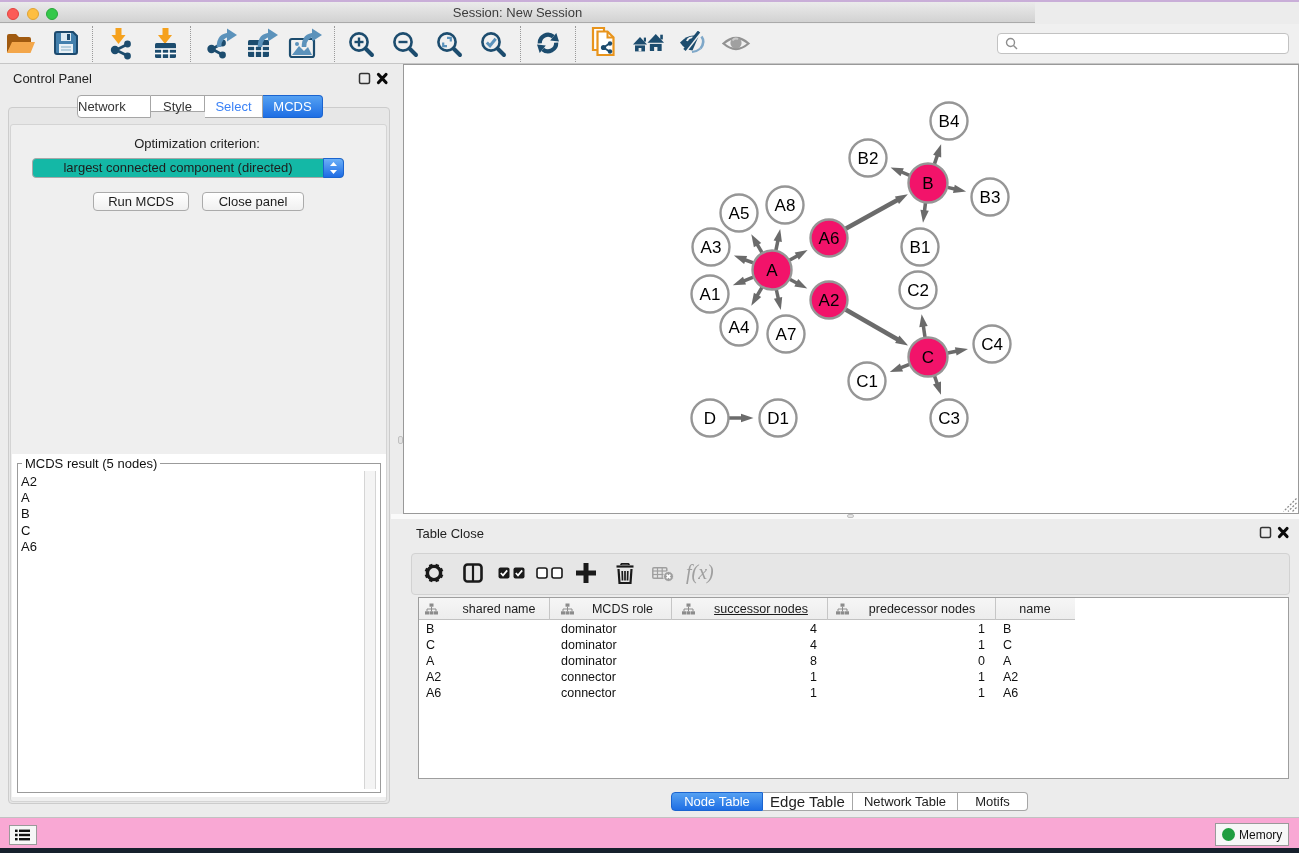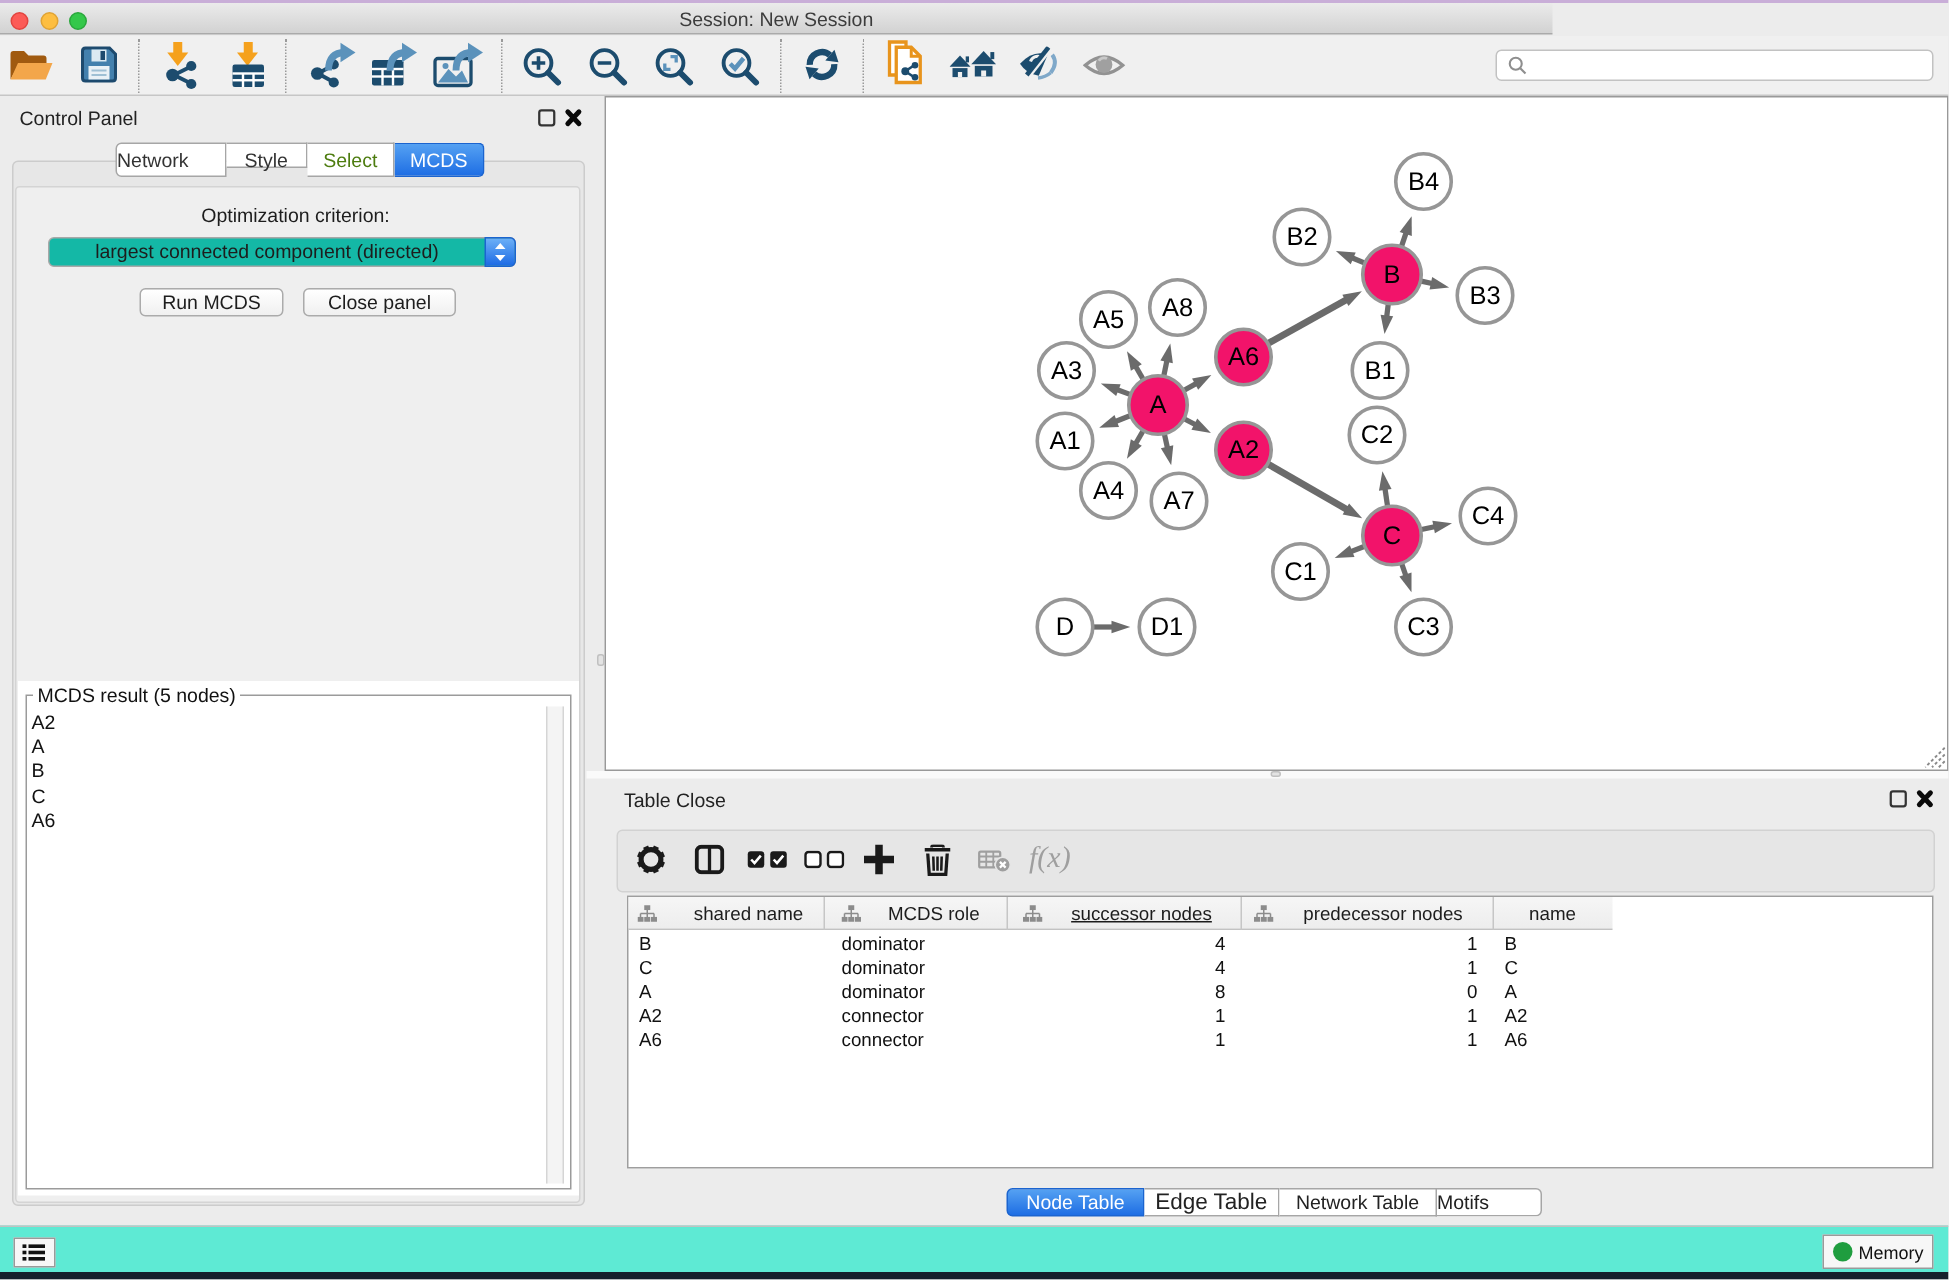--- a/index.html
+++ b/index.html
@@ -165,21 +165,21 @@
   <rect x="1.5" y="1.5" width="10" height="10" rx="1.5" fill="none" stroke="#333" stroke-width="1.5"></rect>
   <path d="M20.5 2.5 L28 10.5 M28 2.5 L20.5 10.5" stroke="#0a0a0a" stroke-width="3.2" stroke-linecap="round"></path>
 </svg>
 
 <div class="abs" style="left:8px;top:107px;width:382px;height:697px;background:#e7e7e7;border:1px solid #cccccc;border-radius:4px;"></div>
 <div class="abs" style="left:10px;top:124px;width:377px;height:678px;background:#efefef;border:1px solid #d4d4d4;border-radius:3px;"></div>
 
 <div class="abs" style="left:77px;top:95px;height:23px;z-index:3;">
   <div class="abs" style="left:0;top:0;width:74px;height:23px;background:#fff;border:1px solid #a6a6a6;border-radius:4px 0 0 4px;font-size:13px;color:#333;text-align:left;line-height:21px;">Network</div>
   <div class="abs" style="left:74px;top:0;width:54px;height:17px;background:#fff;border:1px solid #a6a6a6;border-left:none;font-size:13px;color:#333;text-align:center;line-height:21px;">Style</div>
-  <div class="abs" style="left:128px;top:0;width:58px;height:23px;background:#fff;border:1px solid #a6a6a6;border-left:none;font-size:13px;color:#4d7c0f;text-align:center;line-height:21px;">Select</div>
+  <div class="abs" style="left:128px;top:0;width:58px;height:23px;background:#fff;border:1px solid #a6a6a6;border-left:none;font-size:13px;color:#3b82f6;text-align:center;line-height:21px;">Select</div>
   <div class="abs" style="left:186px;top:0;width:60px;height:23px;background:linear-gradient(#55a1f2,#1e6ee4);border:1px solid #1b64cf;border-left:none;border-radius:0 4px 4px 0;font-size:13px;color:#fff;text-align:center;line-height:21px;">MCDS</div>
 </div>
 
 <div class="abs" style="left:0;top:136px;width:394px;text-align:center;font-size:13px;color:#1d1d1d;">Optimization criterion:</div>
 
 <div class="abs" style="left:32px;top:158px;width:312px;height:20px;background:#14b8a6;border:1px solid #a8a8a8;border-radius:4px;">
   <div style="text-align:center;font-size:13px;color:#1d1d1d;line-height:18px;padding-right:20px;">largest connected component (directed)</div>
   <div class="abs" style="right:-1px;top:-1px;width:21px;height:20px;background:linear-gradient(#6cb0f7,#1d6be4);border-radius:0 4px 4px 0;border:1px solid #1b64cf;">
     <svg width="19" height="18">
         <path d="M9.5 3 L13 7 L6 7 Z" fill="#fff"></path>
@@ -446,24 +446,24 @@
 <div class="abs" style="font-size:12.5px;color:#111;left:142px;top:88px;">connector</div>
 <div class="abs" style="font-size:12.5px;color:#111;left:298px;top:88px;width:100px;text-align:right;">1</div>
 <div class="abs" style="font-size:12.5px;color:#111;left:466px;top:88px;width:100px;text-align:right;">1</div>
 <div class="abs" style="font-size:12.5px;color:#111;left:584px;top:88px;">A6</div>
 </div>
 
 <div class="abs" style="left:671px;top:792px;height:19px;">
   <div class="abs" style="left:0;top:0;width:92px;height:19px;background:linear-gradient(#55a1f2,#1e6ee4);border:1px solid #1b64cf;border-radius:4px 0 0 4px;font-size:13px;color:#fff;text-align:center;line-height:18px;">Node Table</div>
   <div class="abs" style="left:92px;top:0;width:90px;height:19px;background:#fff;border:1px solid #a6a6a6;border-left:none;font-size:15px;color:#222;text-align:center;line-height:18px;">Edge Table</div>
   <div class="abs" style="left:182px;top:0;width:105px;height:19px;background:#fff;border:1px solid #a6a6a6;border-left:none;font-size:13px;color:#222;text-align:center;line-height:18px;">Network Table</div>
-  <div class="abs" style="left:287px;top:0;width:70px;height:19px;background:#fff;border:1px solid #a6a6a6;border-left:none;border-radius:0 4px 4px 0;font-size:13px;color:#222;line-height:18px;">Motifs</div>
-</div>
-
-<div class="abs" style="left:0;top:817px;width:1299px;height:31px;background:#5eead4;border-top:1px solid #c2c2c2;">
+  <div class="abs" style="left:287px;top:0;width:70px;height:19px;background:#fff;border:1px solid #a6a6a6;border-left:none;border-radius:0 4px 4px 0;font-size:13px;color:#222;text-align:center;line-height:18px;">Motifs</div>
+</div>
+
+<div class="abs" style="left:0;top:817px;width:1299px;height:31px;background:#f9a8d4;border-top:1px solid #c2c2c2;">
   <div class="abs" style="left:9px;top:7px;width:28px;height:20px;background:#f7f7f7;border:1px solid #9a9a9a;">
     <svg width="26" height="18">
         <g fill="#111">
           <rect x="9" y="3.6" width="11" height="2.4"></rect>
           <rect x="9" y="7.8" width="11" height="2.4"></rect>
           <rect x="9" y="12" width="11" height="2.4"></rect>
           <rect x="5" y="3.6" width="2.6" height="2.4"></rect>
           <rect x="5" y="7.8" width="2.6" height="2.4"></rect>
           <rect x="5" y="12" width="2.6" height="2.4"></rect>
         </g>

